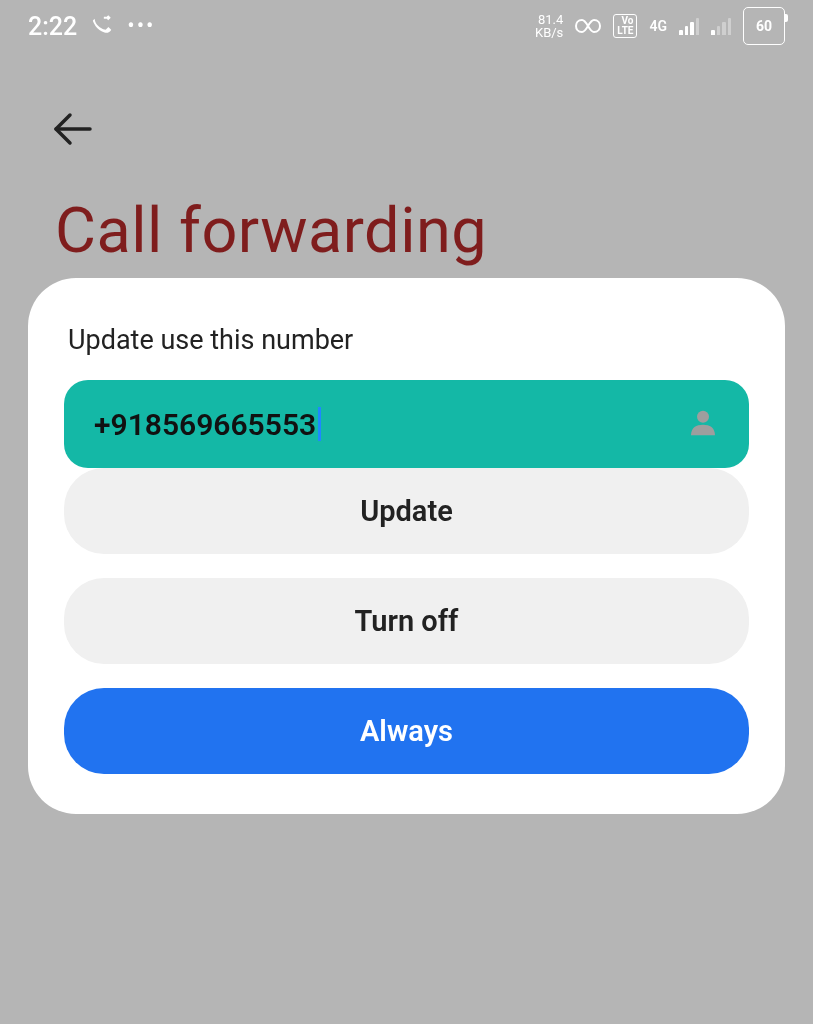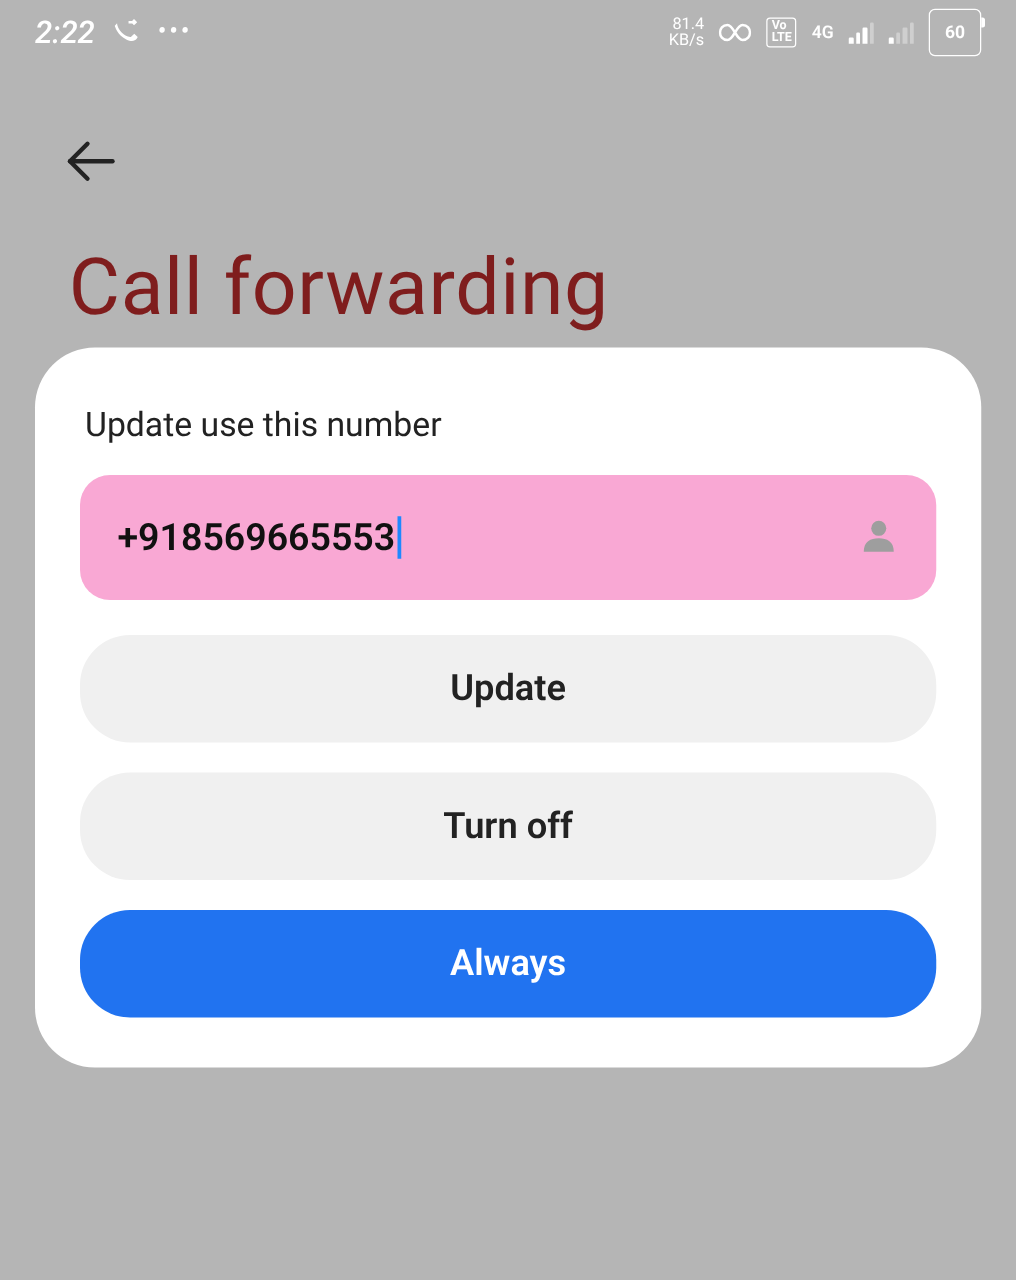--- a/index.html
+++ b/index.html
@@ -16,21 +16,20 @@
       justify-content: space-between;
       align-items: center;
       padding: 10px 28px;
       color: #fff;
       height: 52px;
     }
     .status-left {
       display: flex;
       align-items: center;
       gap: 14px;
-      font-style: italic;
     }
     .status-time {
       font-size: 25px;
       font-weight: 500;
     }
     .status-right {
       display: flex;
       align-items: center;
       gap: 12px;
     }
@@ -123,27 +122,26 @@
       color: #111;
       margin-bottom: 40px;
     }
     .modal-label {
       font-size: 27px;
       color: #222;
       margin-bottom: 24px;
       padding-left: 4px;
     }
     .input-row {
-      background: #f9a8d4;
+      background: #14b8a6;
       border-radius: 24px;
-      height: 100px;
+      height: 88px;
       display: flex;
       align-items: center;
       padding: 0 30px;
-      margin-bottom: 28px;
     }
     .phone-value {
       font-size: 30px;
       font-weight: 600;
       color: #111;
       display: flex;
       align-items: center;
     }
     .cursor {
       display:inline-block;
@@ -188,21 +186,21 @@
   <div class="status-right">
     <div class="data-speed">
       <div>81.4</div>
       <div>KB/s</div>
     </div>
     <span class="loop-icon">
       <svg width="26" height="18" viewBox="0 0 26 18" fill="none" stroke="#fff" stroke-width="2">
         <path d="M7 3 C3 3 1 6 1 9 C1 12 3 15 7 15 C12 15 14 3 19 3 C23 3 25 6 25 9 C25 12 23 15 19 15 C14 15 12 3 7 3 Z"></path>
       </svg>
     </span>
-    <span class="volte-badge" style="white-space:pre; line-height:1;">Vo
+    <span class="volte-badge" style="white-space:pre; line-height:1;text-align:right;">Vo
 LTE</span>
     <span class="net-4g">4G</span>
     <div class="signal-bars med">
       <span class="b1"></span>
         <span class="b2"></span>
         <span class="b3"></span>
         <span class="b4"></span>
     </div>
     <div class="signal-bars weak">
       <span class="b1"></span>

